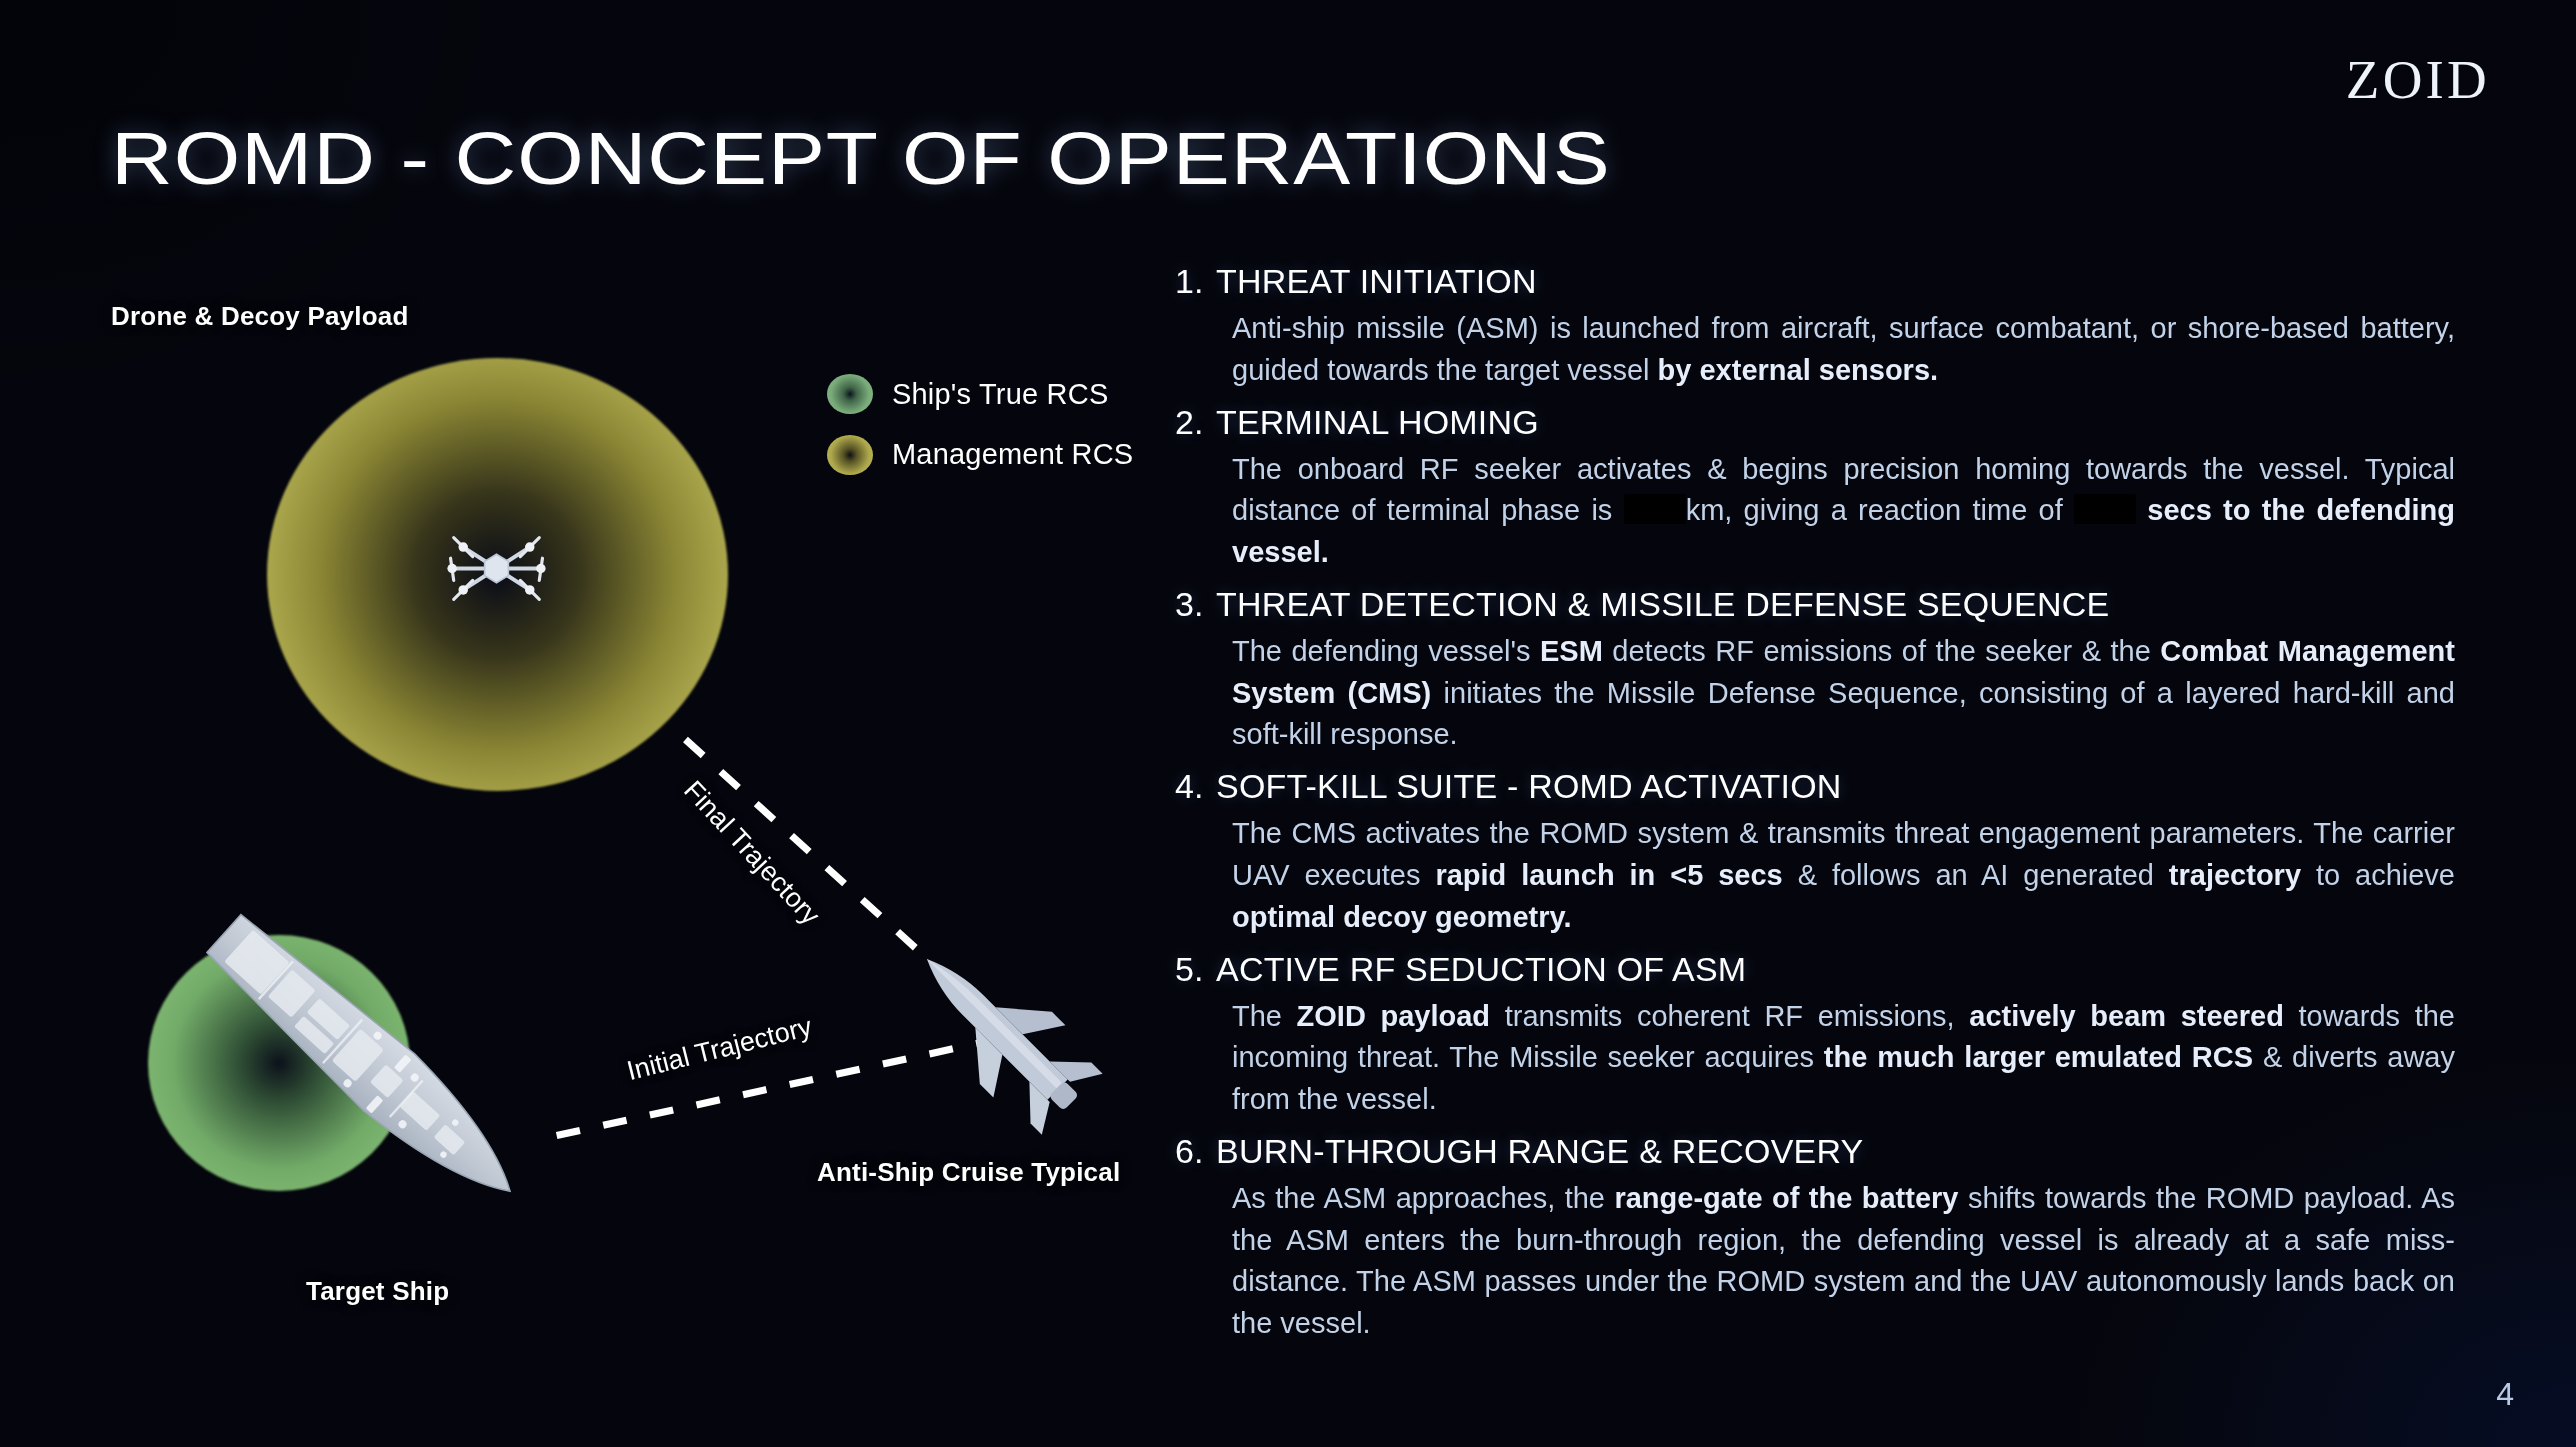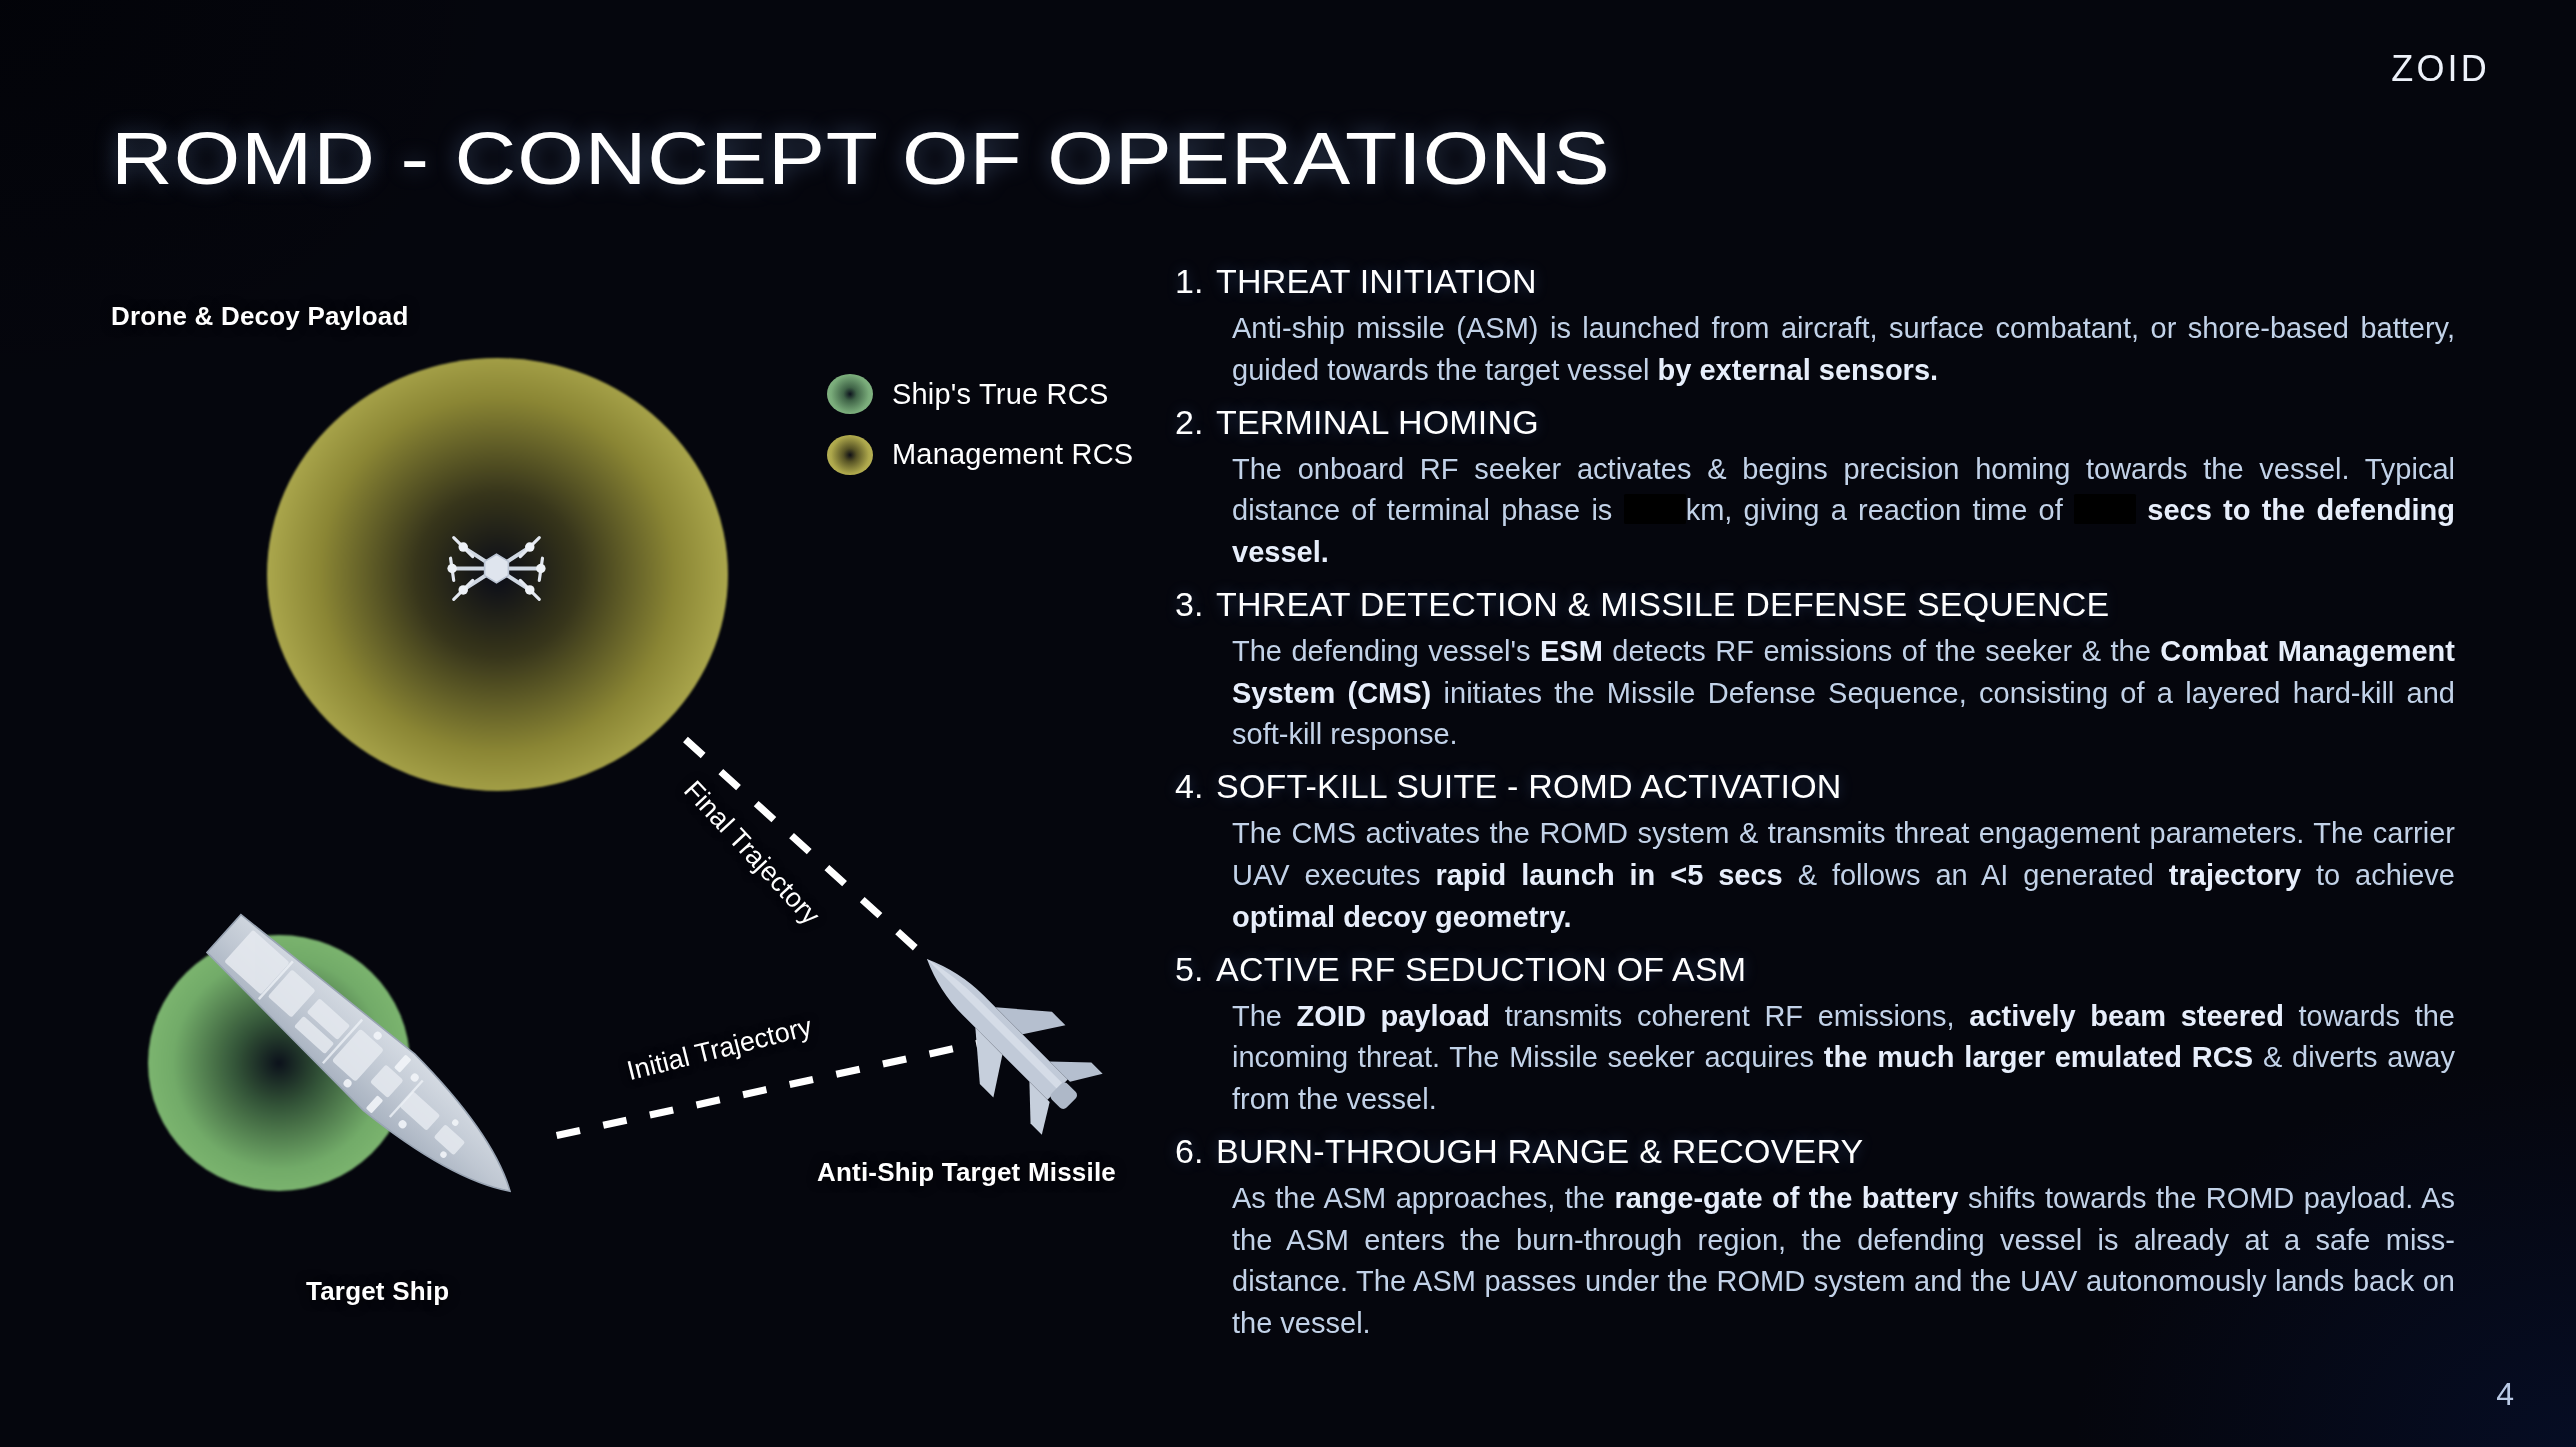--- a/index.html
+++ b/index.html
@@ -18,22 +18,22 @@
   #slide::after{
     content:""; position:absolute; inset:0; pointer-events:none;
     background:
       radial-gradient(ellipse 716px 557px at 100% 100%, rgba(6,14,40,0.85) 0%, rgba(6,14,40,0) 70%),
       radial-gradient(ellipse 716px 557px at 0% 0%, rgba(2,3,8,0.9) 0%, rgba(2,3,8,0) 70%);
   }
 
   
   .brand {
     position:absolute; right:86px; top:48px;
-    font-family:Liberation Sans, sans-serif;
-    font-size:36px; letter-spacing:3.2px; color:#eef2fa; z-index:6;
+    font-family:Liberation Serif, serif;
+    font-size:55px; letter-spacing:3.2px; color:#eef2fa; z-index:6;
   }
   .slide-title {
     position:absolute; left:111px; top:121px; z-index:6;
     font-size:75px; line-height:1; color:#ffffff;
     letter-spacing:0.8px;
     font-weight:300;
     font-stretch:expanded;
     transform:scaleX(1.14); transform-origin:left center;
     text-shadow:0 0 20.7px rgba(150,190,255,0.35);
   }
@@ -198,21 +198,21 @@
           <path d="M168,118 L214,172 L214,196 L168,166 Z" fill="#b5bfcf"></path>
           <path d="M132,214 L96,252 L96,272 L132,250 Z" fill="#c6cfdc"></path>
           <path d="M168,214 L204,252 L204,272 L168,250 Z" fill="#b5bfcf"></path>
           <rect x="136" y="244" width="28" height="26" rx="6" fill="#aeb8c8"></rect>
         </g>
       </svg>
     </div>
 
     <div class="lbl" id="lbl-drone">Drone &amp; Decoy Payload</div>
     <div class="lbl" id="lbl-ship">Target Ship</div>
-    <div class="lbl" id="lbl-asm">Anti-Ship Target Missile</div>
+    <div class="lbl" id="lbl-asm">Anti-Ship Cruise Typical</div>
 
     <div class="traj-lbl" id="traj-final">Final  Trajectory</div>
     <div class="traj-lbl" id="traj-initial">Initial Trajectory</div>
 
     <div id="legend">
       <div class="leg-row">
         <span class="leg-sw green"></span>
         <span class="leg-txt">Ship's True RCS</span>
       </div>
       <div class="leg-row">

